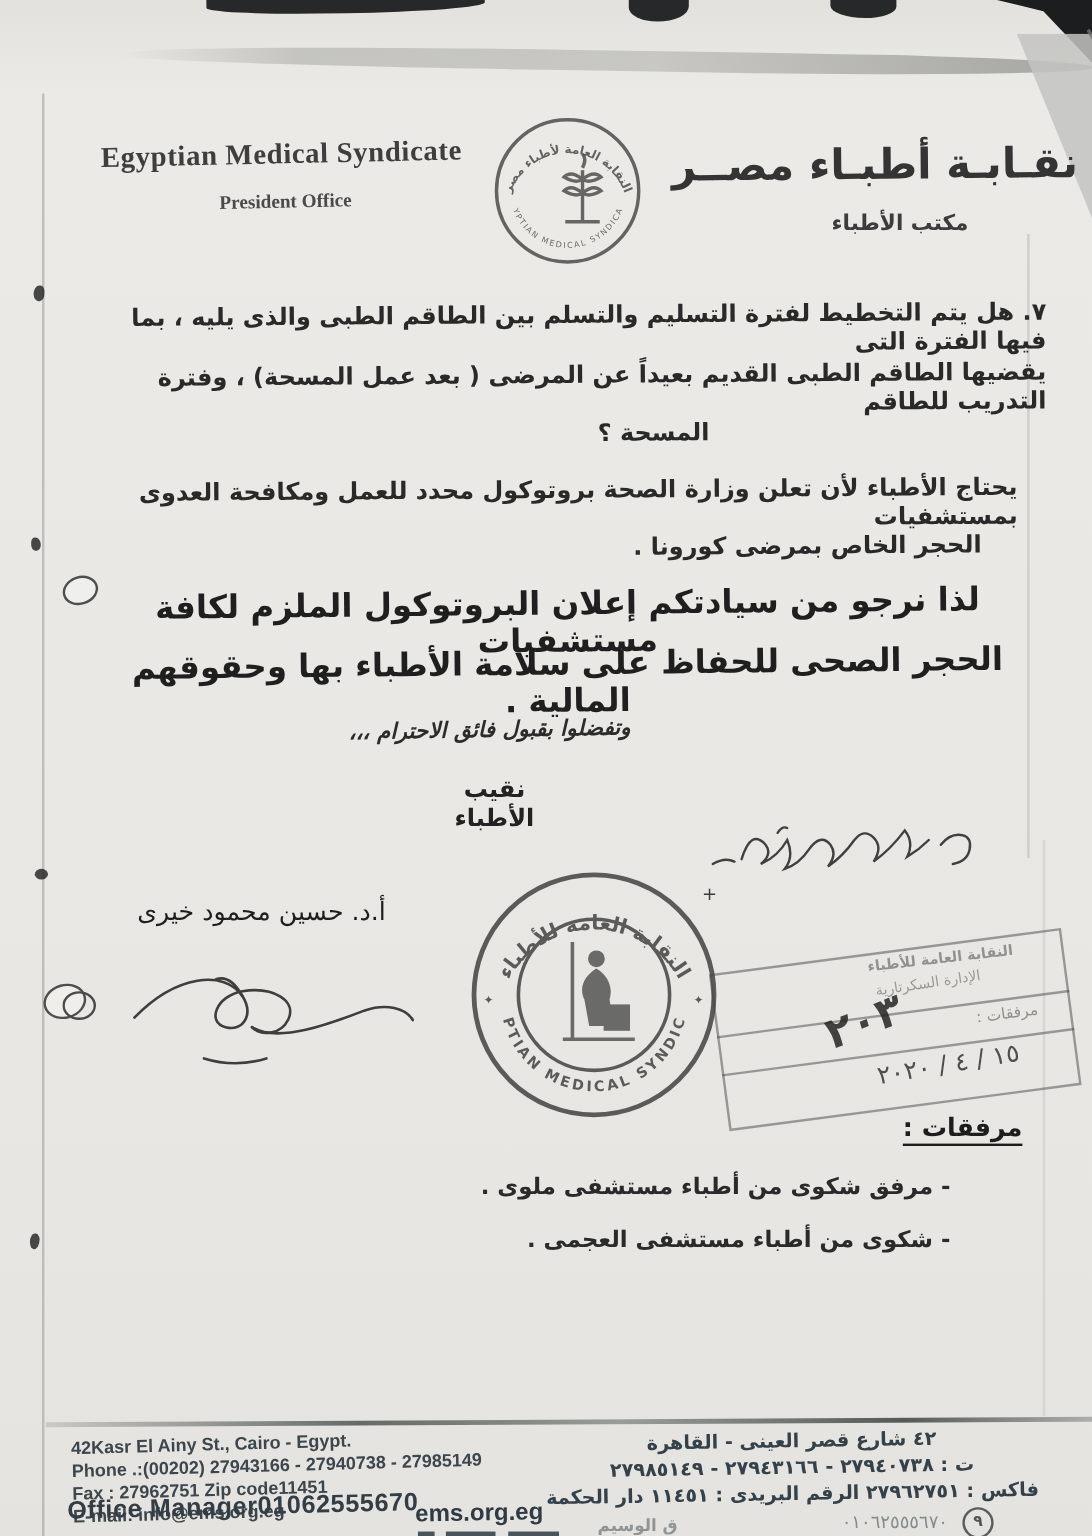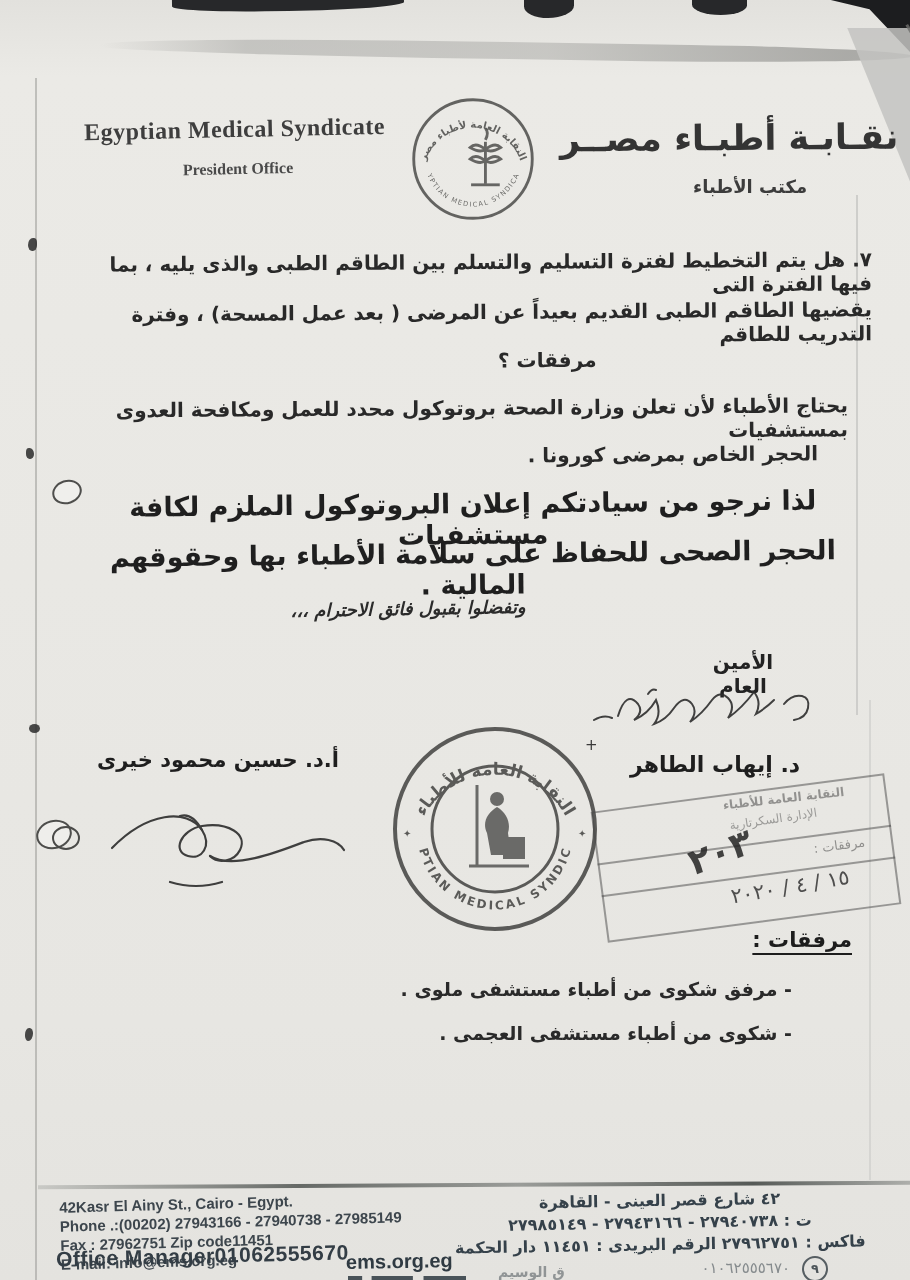--- a/index.html
+++ b/index.html
@@ -55,21 +55,21 @@
   .demand{right:42px;width:790px;text-align:center;font-size:27px;font-weight:800;color:#1f1f1f;transform:rotate(-.6deg);}
   .dml1{top:488px;}
   .dml2{top:538px;}
   .closing{left:278px;top:598px;width:260px;text-align:center;font-size:18px;font-weight:700;font-style:italic;color:#2b2b2b;transform:rotate(-1deg);}
 
   
   .title-left{left:352px;top:645px;width:120px;text-align:center;font-size:20px;font-weight:800;color:#222;}
   .title-right{left:688px;top:650px;width:110px;text-align:center;font-size:20px;font-weight:800;color:#222;}
   .sig-right-svg{left:588px;top:676px;}
   .name-right{left:620px;top:752px;width:190px;text-align:center;font-size:22px;font-weight:800;color:#1e1e1e;}
-  .name-left{left:88px;top:748px;width:260px;text-align:center;font-size:21px;font-weight:700;color:#1e1e1e;}
+  .name-left{left:88px;top:748px;width:260px;text-align:center;font-size:21px;font-weight:400;color:#1e1e1e;}
   .sig-left-svg{left:52px;top:786px;}
 
   
   .round-stamp{left:386px;top:720px;opacity:.82;}
   .rect-stamp{left:598px;top:792px;width:292px;height:128px;border:2px solid rgba(70,70,70,.5);transform:rotate(-7.5deg);}
   .rect-stamp .row-line{position:absolute;left:-2px;width:296px;height:2px;background:rgba(70,70,70,.5);}
   .rl1{top:50px;} .rl2{top:82px;}
   .rs-l1{position:absolute;right:40px;top:3px;font-size:12px;color:rgba(60,60,60,.5);font-weight:700;transform:rotate(1deg);}
   .rs-l2{position:absolute;right:70px;top:22px;font-size:12px;color:rgba(60,60,60,.45);transform:rotate(-1deg);}
   .rs-att{position:absolute;right:26px;top:56px;font-size:13px;color:rgba(55,55,55,.5);}
@@ -142,38 +142,37 @@
       <path d="M 13,-20 q 4,-8 0,-12"></path>
       <path d="M -2,27 L 28,27"></path>
     </g>
   </svg>
 
   <div class="abs org-ar rtl">نقـابـة أطبـاء مصــر</div>
   <div class="abs office-ar rtl">مكتب الأطباء</div>
 
   <div class="abs bline p7l1 rtl">٧. هل يتم التخطيط لفترة التسليم والتسلم بين الطاقم الطبى والذى يليه ، بما فيها الفترة التى</div>
   <div class="abs bline p7l2 rtl">يقضيها الطاقم الطبى القديم بعيداً عن المرضى ( بعد عمل المسحة) ، وفترة التدريب للطاقم</div>
-  <div class="abs bline p7l3 rtl">مرفقات ؟</div>
+  <div class="abs bline p7l3 rtl">المسحة ؟</div>
   <div class="abs bline p8l1 rtl">يحتاج الأطباء لأن تعلن وزارة الصحة بروتوكول محدد للعمل ومكافحة العدوى بمستشفيات</div>
   <div class="abs bline p8l2 rtl">الحجر الخاص بمرضى كورونا .</div>
   <div class="abs demand dml1 rtl">لذا نرجو من سيادتكم إعلان البروتوكول الملزم لكافة مستشفيات</div>
   <div class="abs demand dml2 rtl">الحجر الصحى للحفاظ على سلامة الأطباء بها وحقوقهم المالية .</div>
   <div class="abs closing rtl">وتفضلوا بقبول فائق الاحترام ،،،</div>
 
-  <div class="abs title-right rtl">الأمين العام</div>
+  <div class="abs title-left rtl">نقيب الأطباء</div>
 
   <svg class="abs sig-right-svg" width="240" height="72" viewBox="0 0 240 72">
     <g fill="none" stroke="#2e2e2e" stroke-width="2" stroke-linecap="round" opacity=".9">
       <path d="M6,44 q10,-6 18,-2 M30,40 q8,-26 20,-12 q6,8 -4,16 q14,-6 22,-20 q6,14 -2,24 q12,-4 20,-16 q10,-14 18,-4 q6,8 -2,18 q12,-8 22,-22 q8,-10 16,-2 q8,8 0,20 q14,-10 26,-26 q8,10 2,22 q10,-6 18,-14"></path>
       <path d="M196,28 q8,-10 18,-8 q8,2 6,12 q-2,10 -14,12"></path>
       <path d="M60,18 q4,-6 8,-4"></path>
     </g>
   </svg>
 
-  <div class="abs name-right rtl">د. إيهاب الطاهر</div>
   <div class="abs name-left rtl">أ.د. حسين محمود خيرى</div>
 
   <svg class="abs sig-left-svg" width="310" height="120" viewBox="0 0 310 120">
     <g fill="none" stroke="#2c2c2c" stroke-width="2.2" stroke-linecap="round" opacity=".9">
       <path d="M60,62 C95,26 135,22 150,44 C160,60 150,74 136,70 C120,66 128,44 150,40 C176,36 196,48 188,64 C182,76 166,78 158,70"></path>
       <path d="M158,70 C180,84 226,66 252,56 C270,50 286,54 292,64"></path>
       <path d="M150,44 q-10,-18 -22,-14"></path>
       <path d="M118,96 q26,8 52,0"></path>
     </g>
     <ellipse cx="14" cy="52" rx="13" ry="11" fill="none" stroke="#4a4a48" stroke-width="2"></ellipse>

